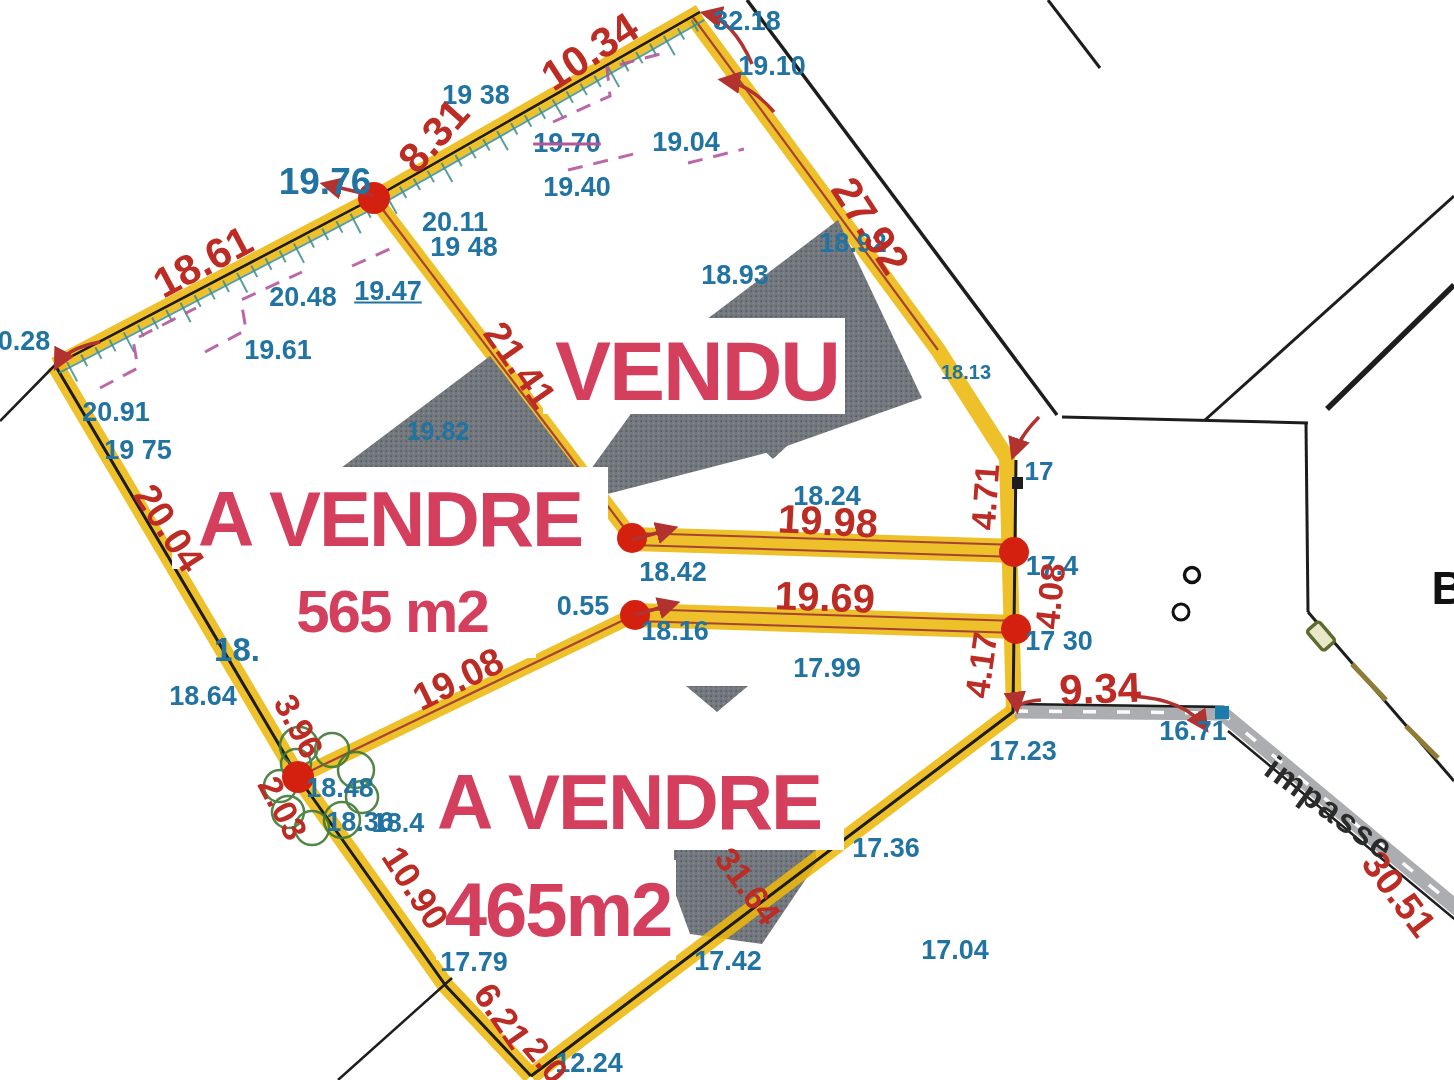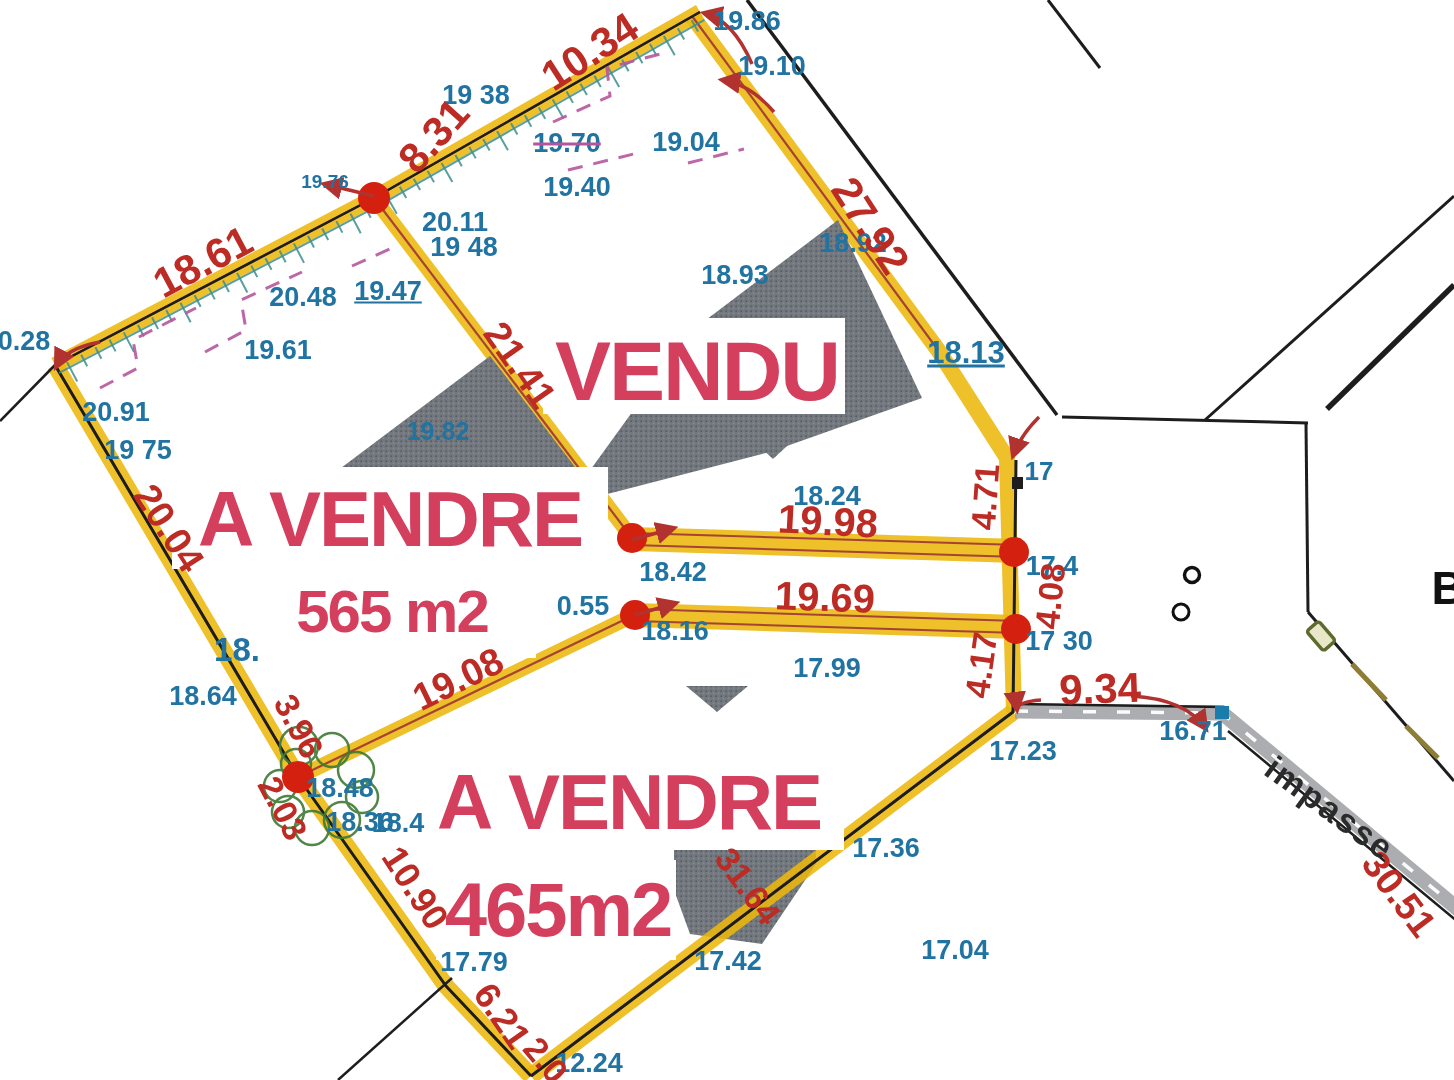--- a/index.html
+++ b/index.html
@@ -211,35 +211,35 @@
     <path class="arrow" marker-end="url(#ah)" d="M1041,700 Q1016,702 1017,710"></path>
     <path class="arrow" marker-end="url(#ah)" d="M1131,696 Q1186,699 1206,729"></path>
     <path class="arrow" marker-end="url(#ah)" d="M632,540 L674,528"></path>
     <path class="arrow" marker-end="url(#ah)" d="M635,615 L676,603"></path>
     <path class="arrow" marker-end="url(#ah)" d="M1039,417 Q1020,436 1013,456"></path>
   </g>
 </svg>
 
 <div id="labels">
   <div id="gen-labels">
-        <div class="lbl lbl-b" style="left: 747px; top: 21px; font-size: 27px; transform: translate(-50%, -50%) rotate(0deg);">19.86</div>
+        <div class="lbl lbl-b" style="left: 747px; top: 21px; font-size: 27px; transform: translate(-50%, -50%) rotate(0deg);">32.18</div>
         <div class="lbl lbl-b" style="left: 772px; top: 66px; font-size: 27px; transform: translate(-50%, -50%) rotate(0deg);">19.10</div>
         <div class="lbl lbl-b" style="left: 476px; top: 95px; font-size: 27px; transform: translate(-50%, -50%) rotate(0deg);">19 38</div>
         <div class="lbl lbl-b strike" style="left: 567px; top: 143px; font-size: 27px; transform: translate(-50%, -50%) rotate(0deg);">19.70</div>
         <div class="lbl lbl-b" style="left: 686px; top: 142px; font-size: 27px; transform: translate(-50%, -50%) rotate(0deg);">19.04</div>
         <div class="lbl lbl-b" style="left: 577px; top: 187px; font-size: 27px; transform: translate(-50%, -50%) rotate(0deg);">19.40</div>
-        <div class="lbl lbl-b" style="left: 325px; top: 181px; font-size: 19px; transform: translate(-50%, -50%) rotate(0deg);">19.76</div>
+        <div class="lbl lbl-b" style="left: 325px; top: 181px; font-size: 37px; transform: translate(-50%, -50%) rotate(0deg);">19.76</div>
         <div class="lbl lbl-b" style="left: 455px; top: 222px; font-size: 27px; transform: translate(-50%, -50%) rotate(0deg);">20.11</div>
         <div class="lbl lbl-b" style="left: 464px; top: 247px; font-size: 27px; transform: translate(-50%, -50%) rotate(0deg);">19 48</div>
         <div class="lbl lbl-b" style="left: 303px; top: 297px; font-size: 27px; transform: translate(-50%, -50%) rotate(0deg);">20.48</div>
         <div class="lbl lbl-b" style="left: 388px; top: 291px; font-size: 27px; transform: translate(-50%, -50%) rotate(0deg); text-decoration: underline;">19.47</div>
         <div class="lbl lbl-b" style="left: 278px; top: 350px; font-size: 27px; transform: translate(-50%, -50%) rotate(0deg);">19.61</div>
         <div class="lbl lbl-b" style="left: 735px; top: 275px; font-size: 27px; transform: translate(-50%, -50%) rotate(0deg);">18.93</div>
         <div class="lbl lbl-b" style="left: 853px; top: 243px; font-size: 27px; transform: translate(-50%, -50%) rotate(0deg);">18.92</div>
-        <div class="lbl lbl-b" style="left: 966px; top: 352px; font-size: 31px; transform: translate(-50%, -50%) rotate(0deg); text-decoration: underline;">18.13</div>
+        <div class="lbl lbl-b" style="left: 966px; top: 372px; font-size: 20px; transform: translate(-50%, -50%) rotate(0deg);">18.13</div>
         <div class="lbl lbl-b" style="left: 1039px; top: 471px; font-size: 26px; transform: translate(-50%, -50%) rotate(0deg);">17</div>
         <div class="lbl lbl-b" style="left: 116px; top: 412px; font-size: 27px; transform: translate(-50%, -50%) rotate(0deg);">20.91</div>
         <div class="lbl lbl-b" style="left: 138px; top: 450px; font-size: 27px; transform: translate(-50%, -50%) rotate(0deg);">19 75</div>
         <div class="lbl lbl-b" style="left: 438px; top: 431px; font-size: 25px; transform: translate(-50%, -50%) rotate(0deg);">19.82</div>
         <div class="lbl lbl-b" style="left: 827px; top: 496px; font-size: 27px; transform: translate(-50%, -50%) rotate(0deg);">18.24</div>
         <div class="lbl lbl-b" style="left: 673px; top: 556px; font-size: 27px; transform: translate(-50%, -50%) rotate(0deg); margin-top: 16px;">18.42</div>
         <div class="lbl lbl-b" style="left: 583px; top: 606px; font-size: 27px; transform: translate(-50%, -50%) rotate(0deg);">0.55</div>
         <div class="lbl lbl-b" style="left: 675px; top: 631px; font-size: 27px; transform: translate(-50%, -50%) rotate(0deg); text-align: right;">18.16</div>
         <div class="lbl lbl-b" style="left: 827px; top: 668px; font-size: 27px; transform: translate(-50%, -50%) rotate(0deg);">17.99</div>
         <div class="lbl lbl-b" style="left: 1059px; top: 641px; font-size: 27px; transform: translate(-50%, -50%) rotate(0deg);">17 30</div>

